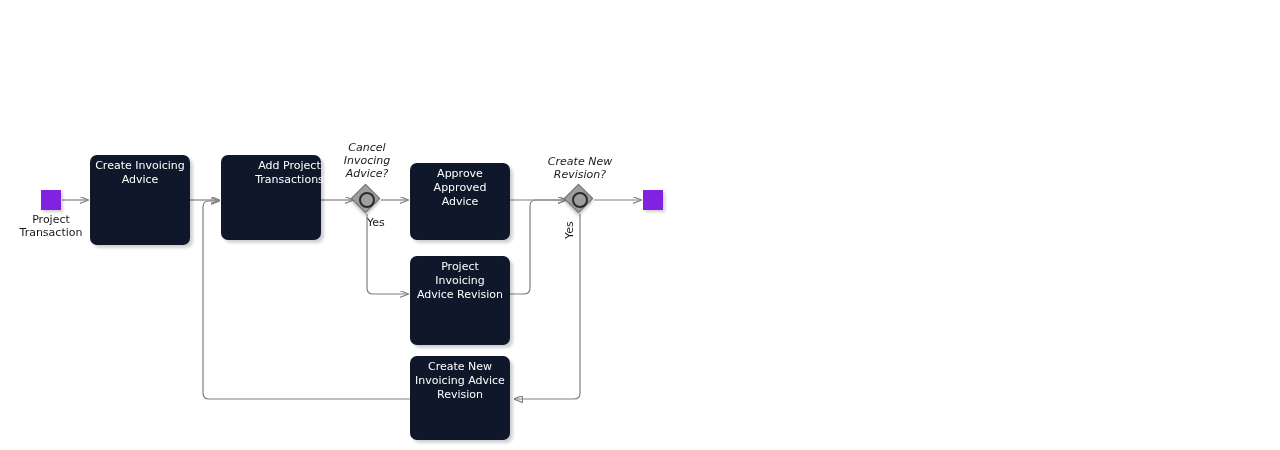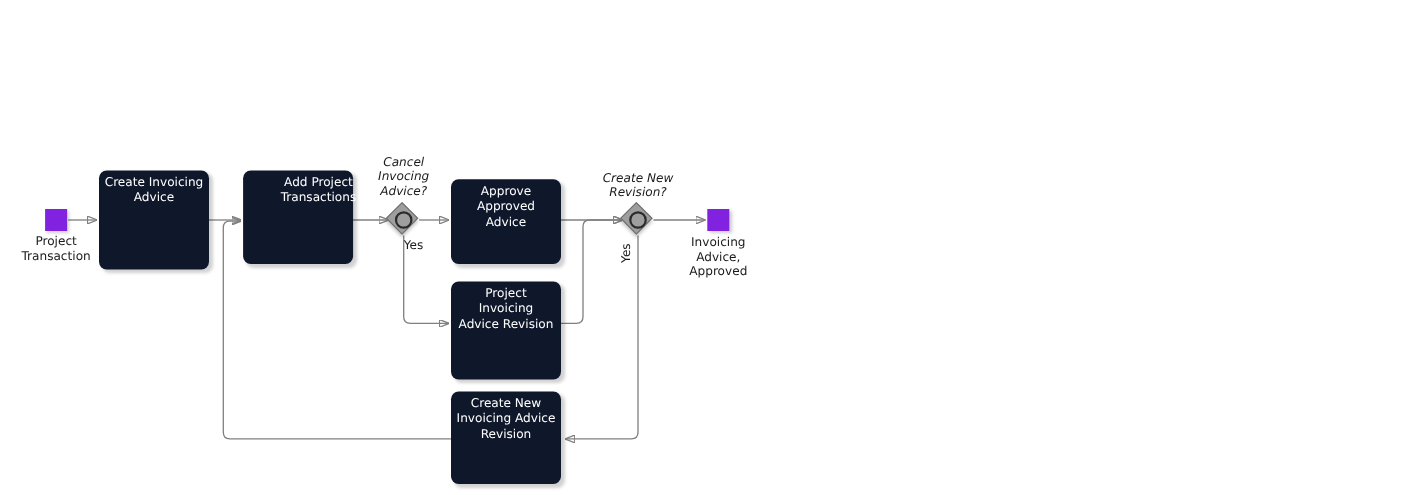--- a/index.html
+++ b/index.html
@@ -217,17 +217,14 @@
 
   <div class="gw-title" style="left:526px; top:155px; width:108px;">Create New
 Revision?</div>
   <div class="gateway" style="left:565px; top:185px;">
     <div class="gw-diamond"></div>
     <div class="gw-circle"></div>
   </div>
   <div class="edge-label vertical" style="left:564px; top:239px;">Yes</div>
 
   <div class="evt" style="left:643px; top:190px;"></div>
-  <div class="evt-label" style="left:593px; top:214px; width:120px;">Invoicing
-Advice,
-Approved</div>
 
 </div>
 
 </body></html>

